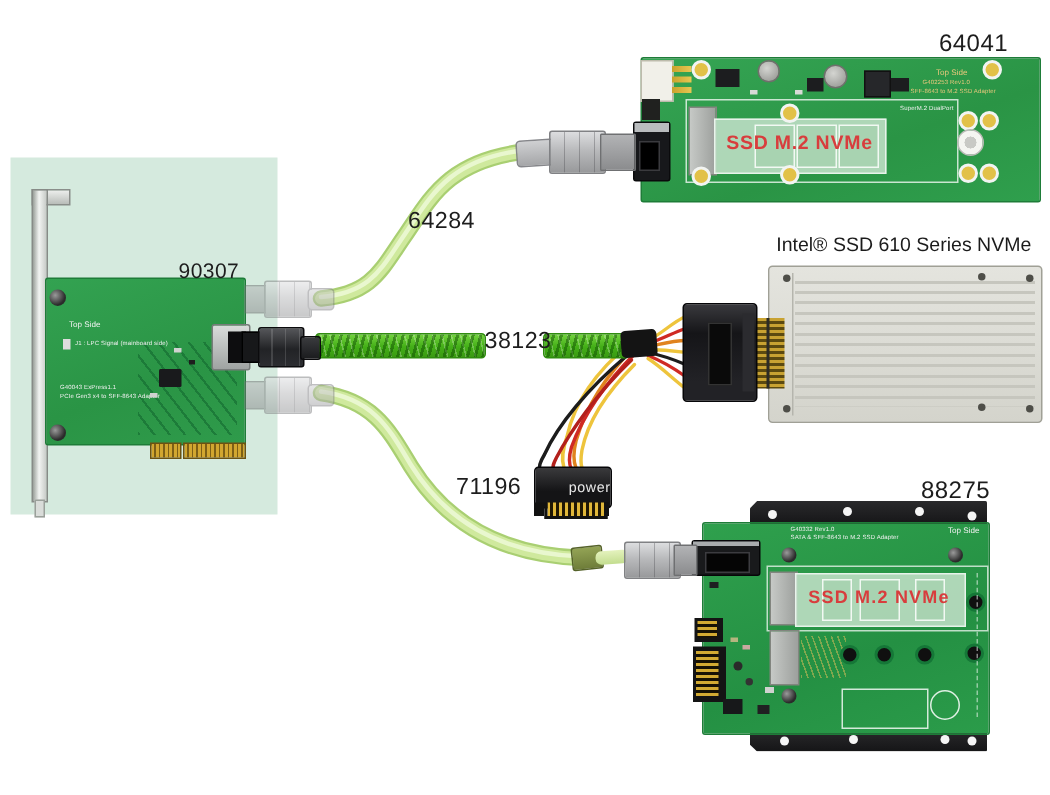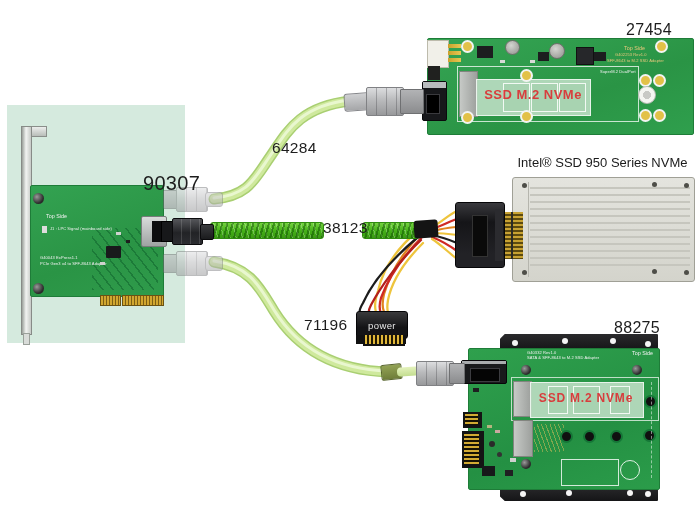--- a/index.html
+++ b/index.html
@@ -103,21 +103,21 @@
     <div class="abs hole" style="left:461px;top:111px;"></div>
     <div class="abs hole" style="left:639px;top:74px;"></div>
     <div class="abs hole" style="left:653px;top:74px;"></div>
     <div class="abs hole" style="left:639px;top:109px;"></div>
     <div class="abs hole" style="left:653px;top:109px;"></div>
     <div class="abs hole" style="left:655px;top:40px;"></div>
     <div class="abs" style="left:638px;top:86px;width:16px;height:16px;border-radius:50%;background:radial-gradient(circle,#c8c9c5 0 35%,#f4f5f1 36% 70%,#dfe0dc);border:1px solid #b9bab6;"></div>
   </div>
 
   <div>
-    <div class="abs" style="left:512px;top:155px;width:181px;text-align:center;font-size:13px;color:#1b1b1b;">Intel® SSD 950 Series NVMe</div>
+    <div class="abs" style="left:512px;top:155px;width:181px;text-align:center;font-size:13px;color:#1b1b1b;">Intel® SSD 610 Series NVMe</div>
     <div class="abs" style="left:512px;top:177px;width:181px;height:103px;background:linear-gradient(180deg,#e4e4de,#d4d4cc);border:1px solid #a0a096;border-radius:3px;">
       <div class="abs" style="left:17px;top:9px;width:160px;height:84px;background:repeating-linear-gradient(180deg,#c6c6be 0 2px,transparent 2px 7px);"></div>
       <div class="abs" style="left:15px;top:4px;width:1px;height:95px;background:#b5b5ad;"></div>
       <div class="abs" style="left:9px;top:5px;width:5px;height:5px;border-radius:50%;background:#4e4e48;"></div>
       <div class="abs" style="left:139px;top:4px;width:5px;height:5px;border-radius:50%;background:#4e4e48;"></div>
       <div class="abs" style="left:171px;top:5px;width:5px;height:5px;border-radius:50%;background:#4e4e48;"></div>
       <div class="abs" style="left:9px;top:92px;width:5px;height:5px;border-radius:50%;background:#4e4e48;"></div>
       <div class="abs" style="left:139px;top:91px;width:5px;height:5px;border-radius:50%;background:#4e4e48;"></div>
       <div class="abs" style="left:171px;top:92px;width:5px;height:5px;border-radius:50%;background:#4e4e48;"></div>
     </div>
@@ -248,28 +248,28 @@
 
   <div>
     <div class="abs" style="left:381px;top:364px;width:19px;height:14px;background:linear-gradient(180deg,#93a355,#6e7d39);border:1px solid #55622a;border-radius:2px;transform:rotate(-6deg);"></div>
     <div class="abs" style="left:397px;top:367px;width:22px;height:9px;background:linear-gradient(180deg,#e4f2bd,#c3dd8f);border-radius:4px;transform:rotate(-4deg);"></div>
     <div class="abs gconn" style="left:416px;top:361px;width:36px;height:23px;"></div>
     <div class="abs gtip" style="left:449px;top:363px;width:14px;height:19px;"></div>
   </div>
 
   <div>
     <div class="abs" style="left:356px;top:311px;width:50px;height:26px;background:linear-gradient(180deg,#3a3a3c,#141416 60%);border:1px solid #050507;border-radius:3px;
-                display:flex;align-items:center;justify-content:center;">
+                display:flex;align-items:center;justify-content:flex-end;">
       <span style="color:#e8e8e8;font-size:9.5px;letter-spacing:.4px;">power</span>
     </div>
     <div class="abs" style="left:356px;top:335px;width:7px;height:9px;background:#111;"></div>
     <div class="abs" style="left:399px;top:335px;width:7px;height:9px;background:#111;"></div>
     <div class="abs" style="left:363px;top:335px;width:38px;height:9px;background:repeating-linear-gradient(90deg,#e0b73a 0 2px,#201703 2px 4px);border:2px solid #111;border-top:none;"></div>
   </div>
 
-  <div class="plabel" style="left:626px;top:21px;font-size:16px;">27454</div>
+  <div class="plabel" style="left:626px;top:21px;font-size:16px;">64041</div>
   <div class="plabel" style="left:272px;top:139px;">64284</div>
-  <div class="plabel" style="left:119px;top:172px;font-size:20px;margin-left:24px;">90307</div>
+  <div class="plabel" style="left:119px;top:172px;font-size:14px;">90307</div>
   <div class="plabel" style="left:323px;top:219px;">38123</div>
   <div class="plabel" style="left:304px;top:316px;">71196</div>
   <div class="plabel" style="left:614px;top:319px;font-size:16px;">88275</div>
 
 </div>
 
 </body></html>

